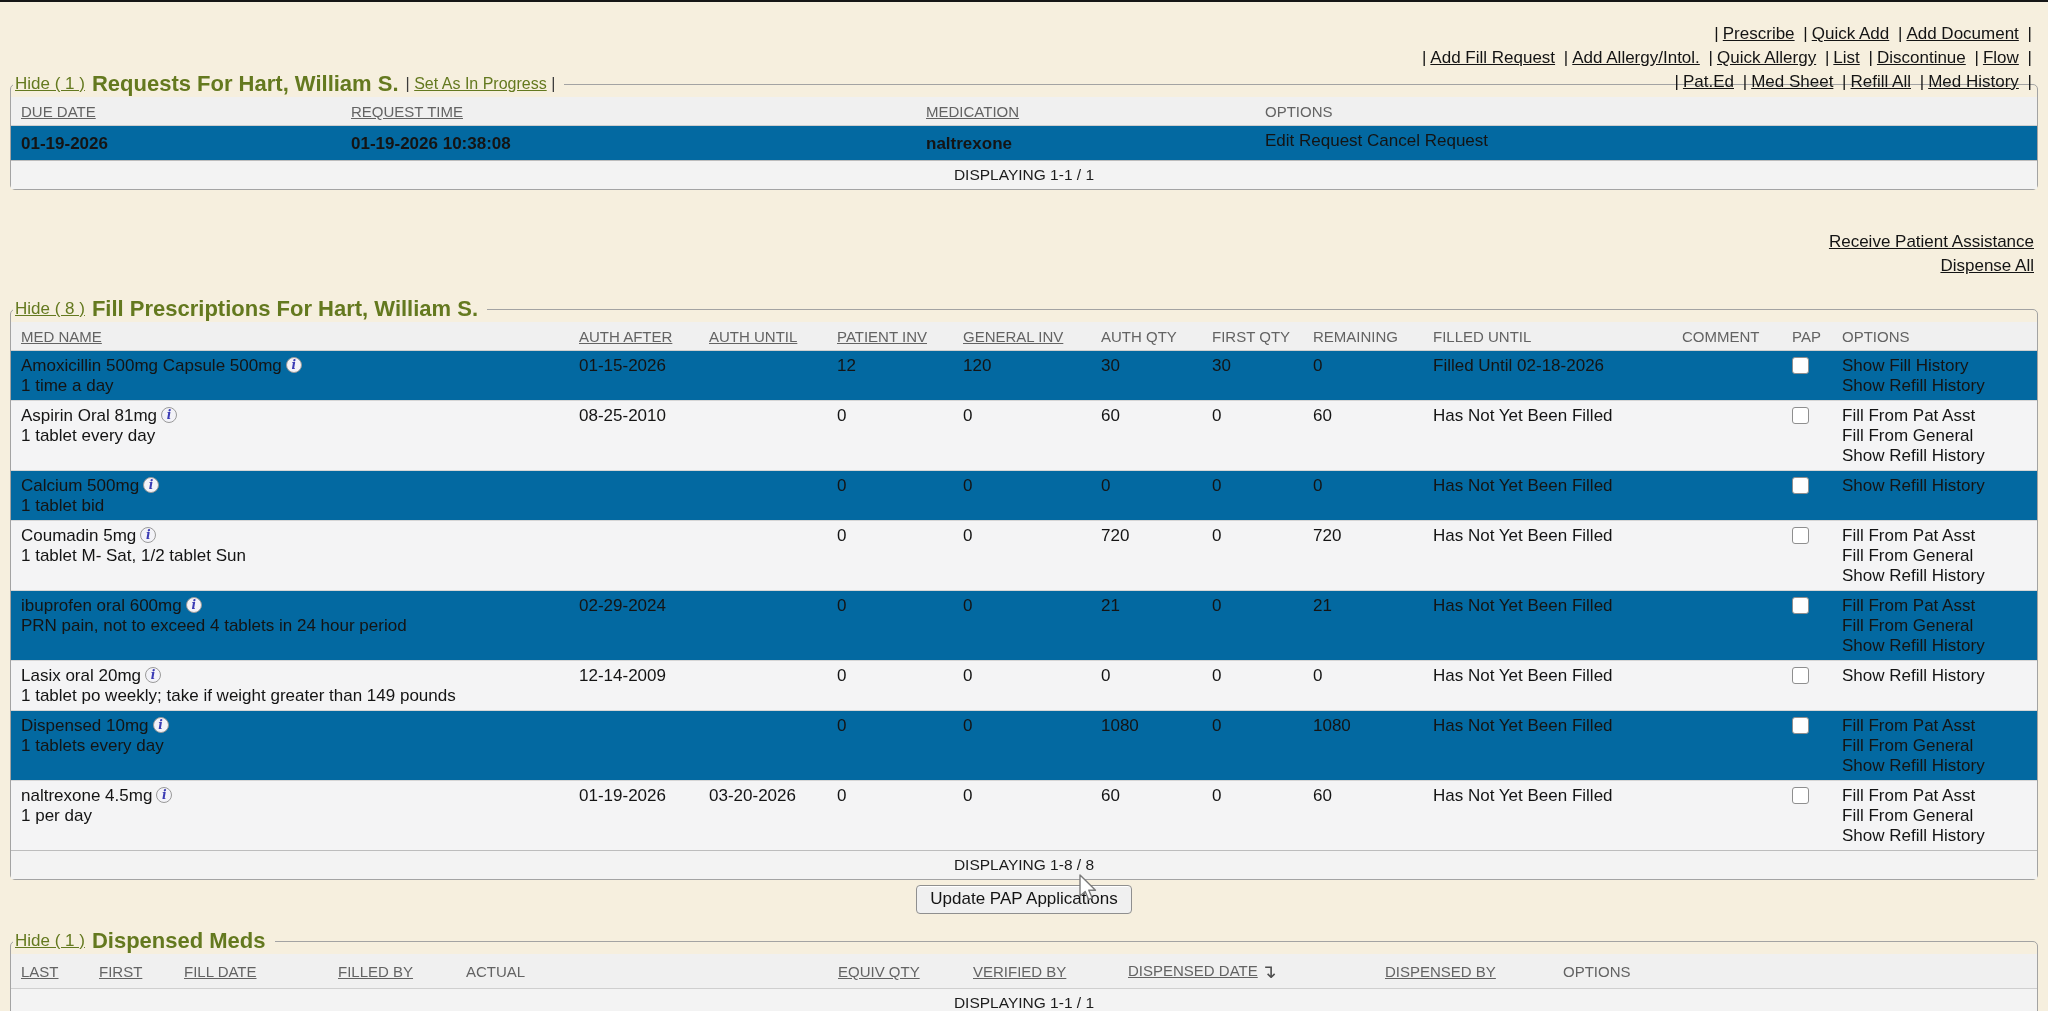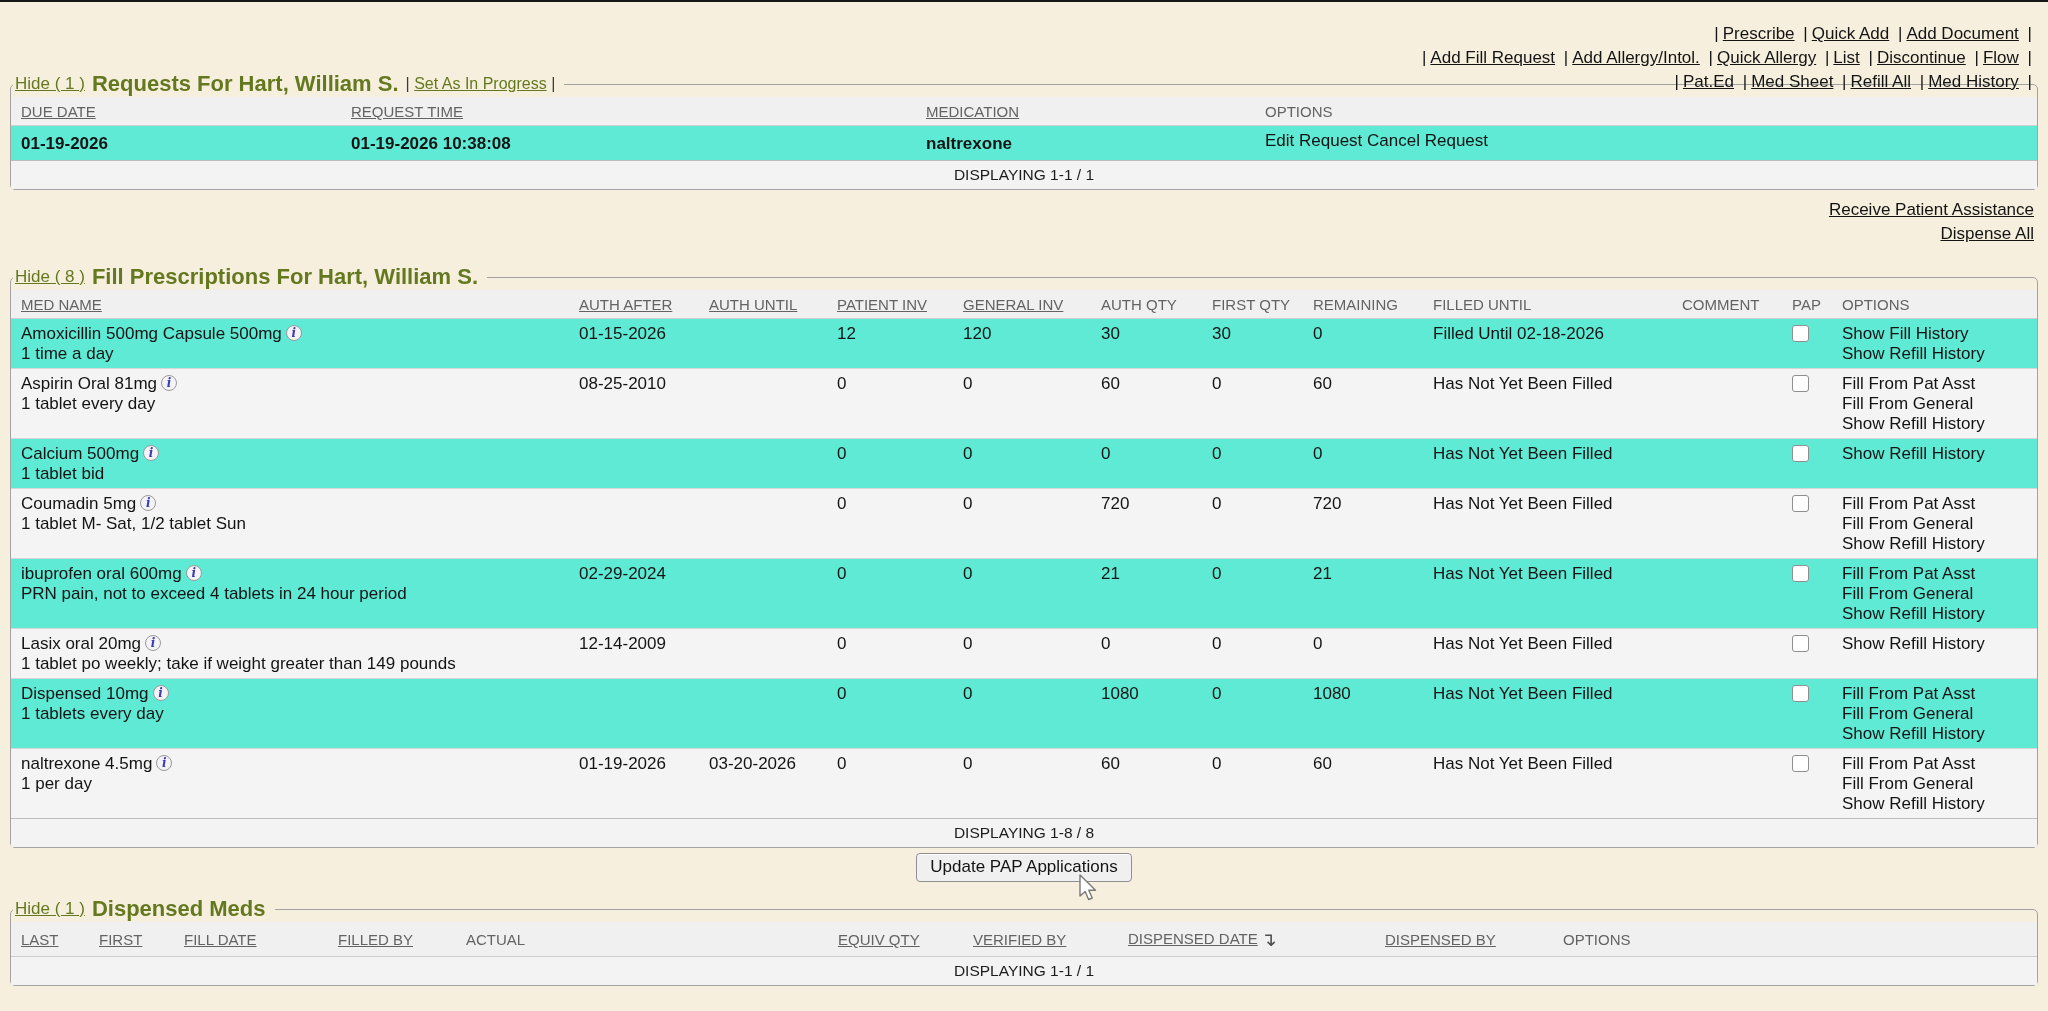--- a/index.html
+++ b/index.html
@@ -22,21 +22,21 @@
   fieldset { border:1px solid #a3a3a3; border-radius:5px; padding:0; margin:0 10px; }
   fieldset.requests { margin-top:69px; }
   fieldset.fill { margin-top:18px; }
   fieldset.dispensed { margin-top:14px; }
   legend { display:flex; align-items:center; gap:7px; margin-left:2px; padding:0 9px 0 2px; white-space:nowrap; }
   .hide-link { color:#64791f; font-size:17px; font-weight:normal; text-decoration:underline; cursor:pointer; }
   .section-title { color:#64791f; font-size:22px; font-weight:bold; }
   .legend-action { font-size:16px; color:#3b3b3b; }
   .legend-action .greenlink { color:#64791f; text-decoration:underline; cursor:pointer; }
   
-  table { width:100%; border-collapse:collapse; table-layout:fixed; background:#5eead4; font-size:17px; }
+  table { width:100%; border-collapse:collapse; table-layout:fixed; background:#0369a1; font-size:17px; }
   thead th {
     background:#f0f0f0; color:#636363; font-size:15px; font-weight:normal;
     text-align:left; padding:6px 10px 5px 10px; border-bottom:1px solid #cfcfcf;
     white-space:nowrap; overflow:hidden;
   }
   thead th .hdr-sortable { text-decoration:underline; cursor:pointer; }
   tbody td { padding:5px 10px 4px 10px; vertical-align:top; line-height:20px; }
   tbody tr + tr td { border-top:1px solid #d6d6d6; }
   tbody tr.alt { background:#f4f4f5; }
   tr.tfoot td {
@@ -56,21 +56,21 @@
   }
   
   .pap-box {
     width:17px; height:17px; margin:1px 0 0 0; accent-color:#ffffff;
     appearance:none; -webkit-appearance:none; background:#fff;
     border:1.5px solid #8f8f8f; border-radius:3px; cursor:pointer;
   }
   
   .sort-arrow { font-size:19px; color:#4d4d4d; margin-left:3px; vertical-align:-2px; }
   
-  .side-actions { text-align:right; margin:8px 14px 0 0; font-size:17px; line-height:24px; }
+  .side-actions { text-align:right; margin:40px 14px 0 0; font-size:17px; line-height:24px; }
   .side-actions .blacklink { display:inline-block; text-decoration:underline; color:#141414; cursor:pointer; }
   
   .button-row { text-align:center; margin:5px 0 0 0; }
   .pap-button {
     font-family:"Liberation Sans", sans-serif; font-size:17px; color:#141414;
     padding:3px 13px 4px 13px; background:#f0f0f0; border:1px solid #8f8f8f;
     border-radius:4px; box-shadow:inset 0 1px 0 #ffffff; cursor:pointer;
   }
   
   .mouse-cursor { position:absolute; left:1078px; top:872px; width:22px; height:30px; pointer-events:none; }

